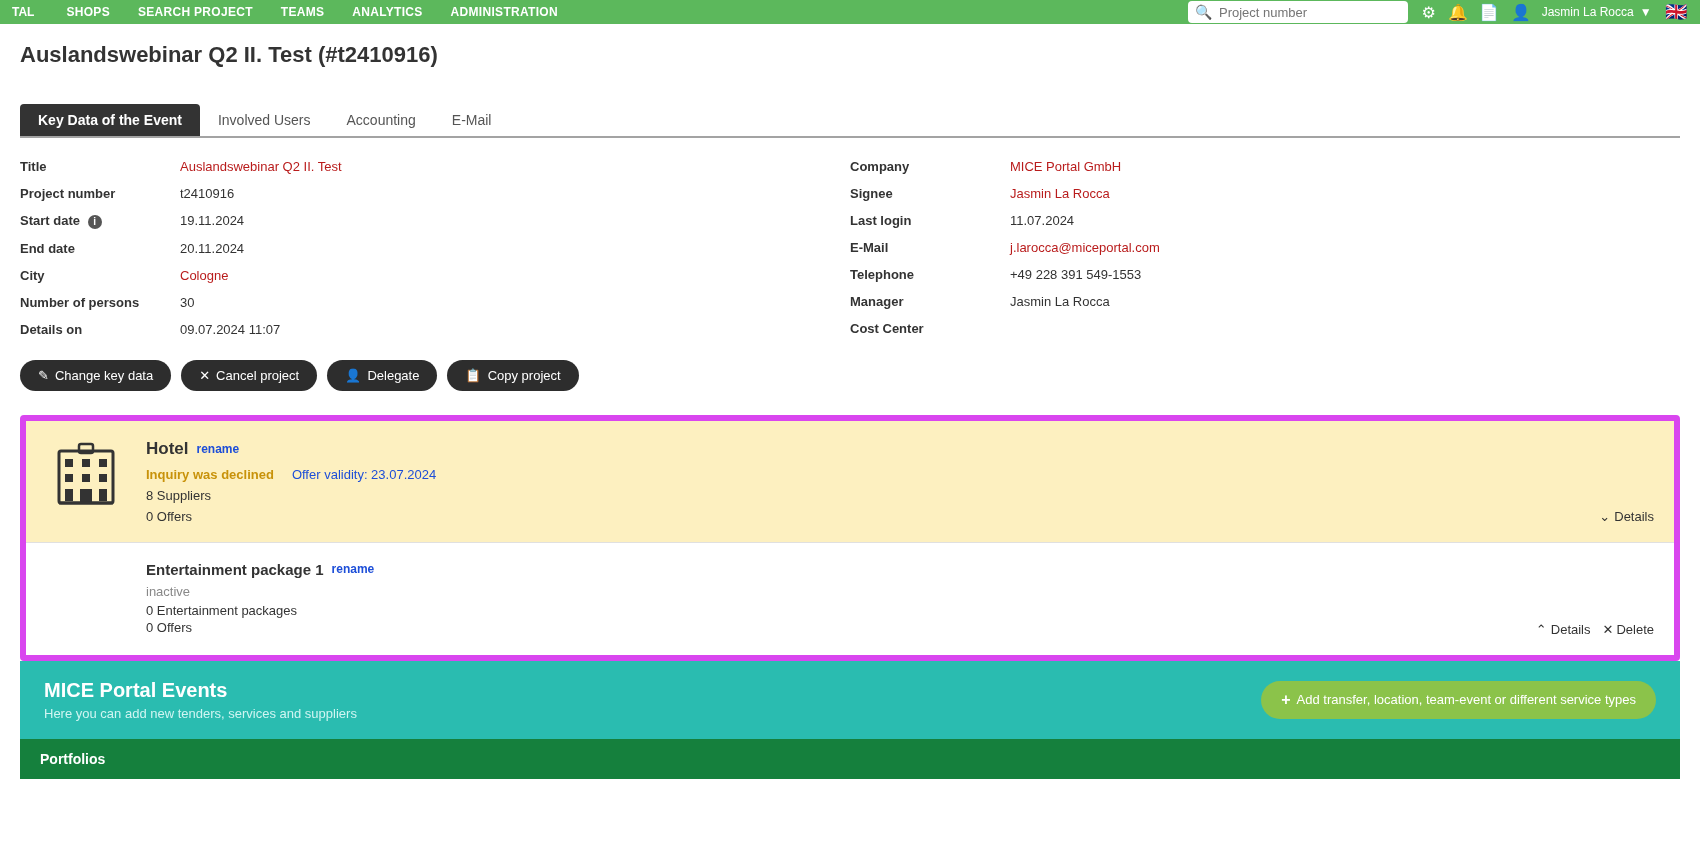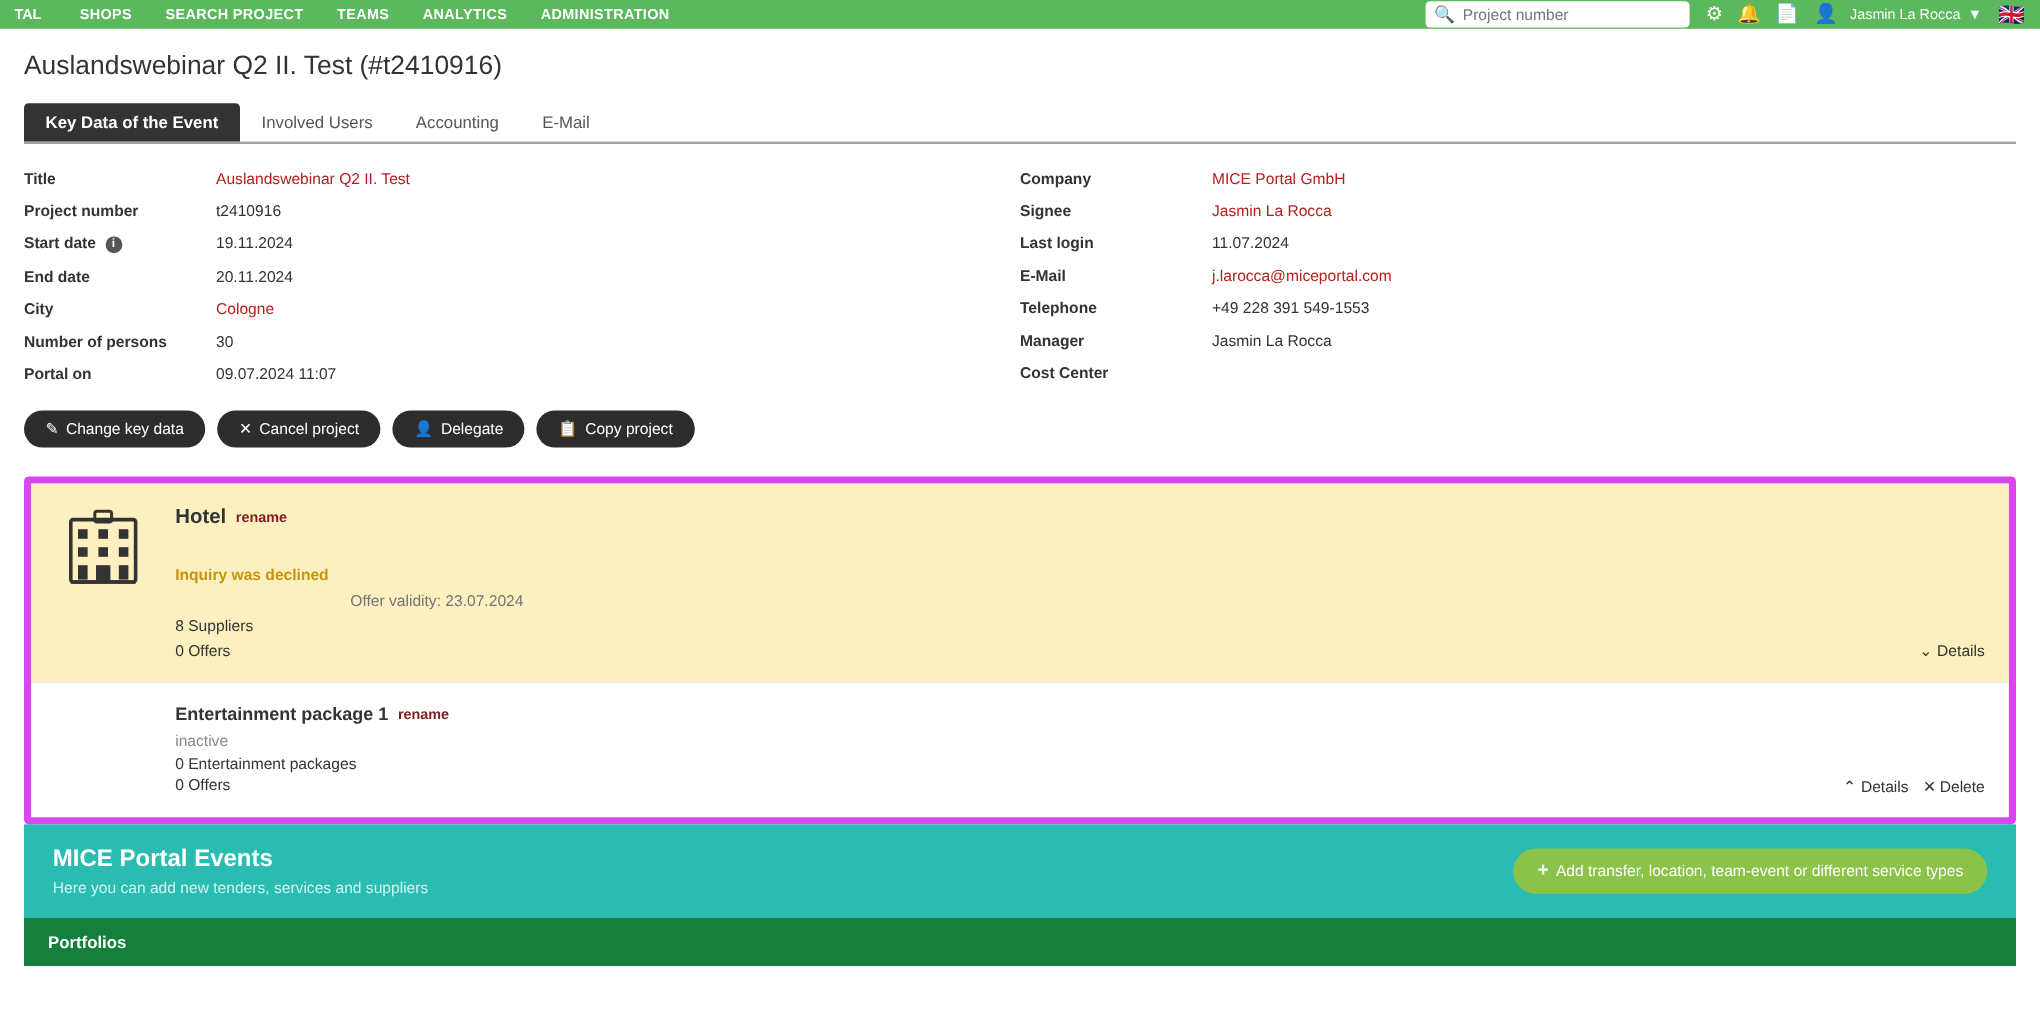--- a/index.html
+++ b/index.html
@@ -66,23 +66,23 @@
       color: #fff;
       font-size: 12px;
       cursor: pointer;
     }
     .flag { font-size: 18px; margin-left: 8px; }
 
     
     .page-content { padding: 18px 20px; }
     .page-title {
       font-size: 22px;
-      font-weight: normal;
-      color: #333;
-      margin-bottom: 18px;
+      font-weight: bold;
+      color: #333;
+      margin-bottom: 36px;
     }
 
     
     .tabs {
       display: flex;
       border-bottom: 2px solid #a3a3a3;
       margin-bottom: 18px;
     }
     .tab {
       padding: 8px 18px;
@@ -181,28 +181,28 @@
     .hotel-info { flex: 1; }
     .hotel-title {
       font-size: 16px;
       font-weight: bold;
       color: #333;
       display: flex;
       align-items: center;
       gap: 8px;
       margin-bottom: 8px;
     }
-    .rename-link { font-size: 12px; color: #7f1d1d; cursor: pointer; }
+    .rename-link { font-size: 12px; color: #1d4ed8; cursor: pointer; }
     .inquiry-declined {
       color: #c8920a;
       font-weight: bold;
       font-size: 13px;
       margin-right: 10px;
     }
-    .offer-validity { font-size: 13px; color: #737373; margin-top: 44px; }
+    .offer-validity { font-size: 13px; color: #1d4ed8; }
     .hotel-meta { margin-top: 6px; font-size: 13px; color: #333; }
     .details-link {
       position: absolute;
       right: 20px;
       bottom: 18px;
       color: #333;
       font-size: 13px;
       cursor: pointer;
       display: flex;
       align-items: center;
@@ -346,21 +346,21 @@
       </div>
       <div class="data-row">
         <span class="data-label">City</span>
         <span class="data-value link">Cologne</span>
       </div>
       <div class="data-row">
         <span class="data-label">Number of persons</span>
         <span class="data-value">30</span>
       </div>
       <div class="data-row">
-        <span class="data-label">Portal on</span>
+        <span class="data-label">Details on</span>
         <span class="data-value">09.07.2024 11:07</span>
       </div>
     </div>
 
     <div class="data-col">
       <div class="data-row">
         <span class="data-label">Company</span>
         <span class="data-value link">MICE Portal GmbH</span>
       </div>
       <div class="data-row">

